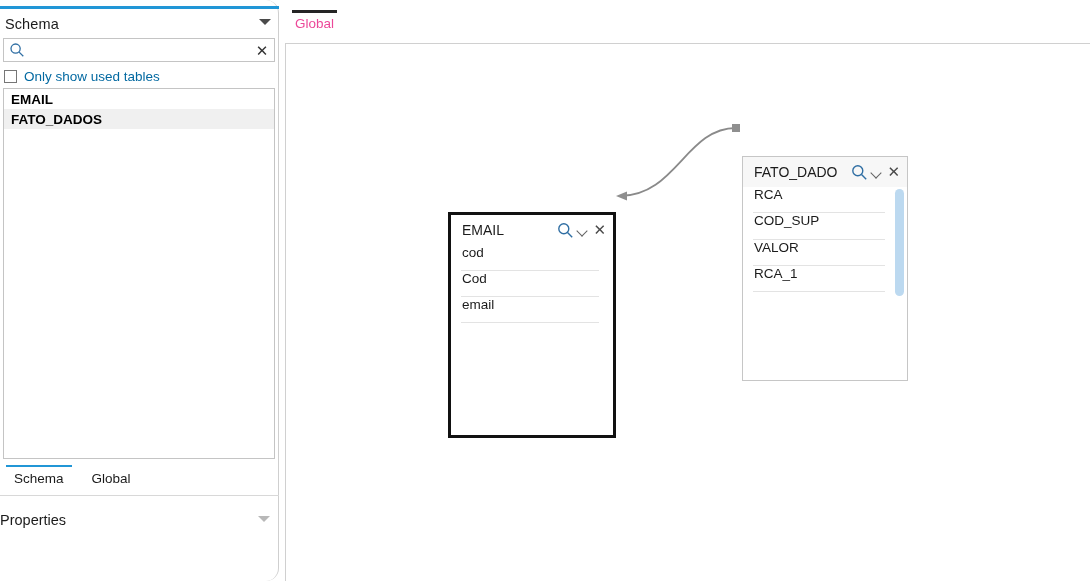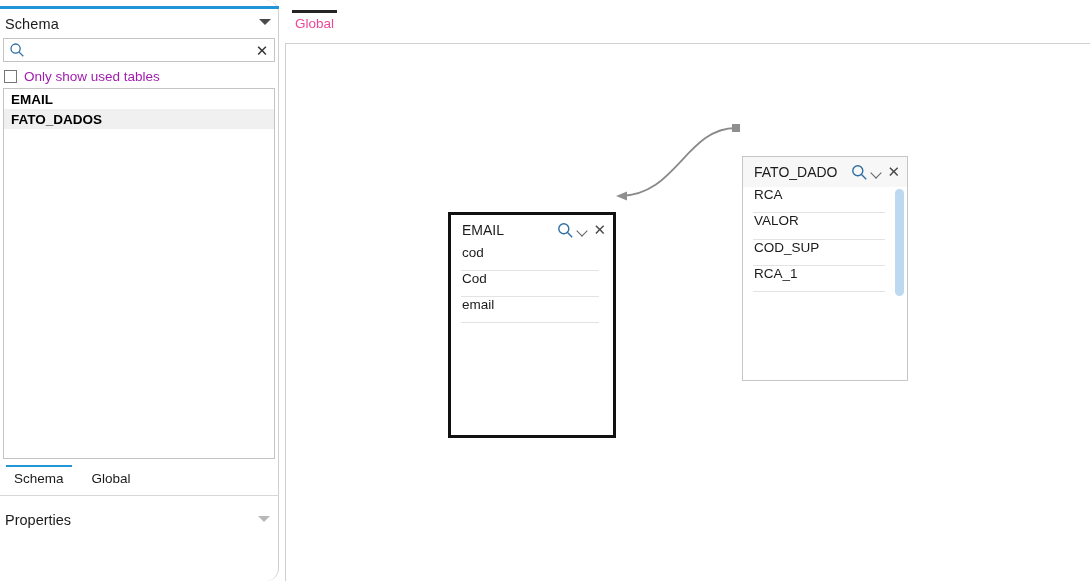--- a/index.html
+++ b/index.html
@@ -74,21 +74,21 @@
     display: flex; align-items: center;
   }
   #only-used-box {
     width: 13px; height: 13px;
     border: 1px solid #767676;
     background: #fff;
     flex: 0 0 13px;
   }
   #only-used-label {
     margin-left: 7px;
-    font-size: 13.5px; color: #a21caf;
+    font-size: 13.5px; color: #0369a1;
     white-space: nowrap;
   }
 
   
   #tables-list {
     position: absolute; left: 3px; top: 88px;
     width: 272px; height: 371px;
     border: 1px solid #c4c4c4;
     background: #ffffff;
     overflow: hidden;
@@ -121,21 +121,20 @@
     height: 2px; background: #2196d6;
   }
 
   
   #properties-header {
     position: absolute; left: 0; top: 508px;
     width: 279px; height: 24px;
     display: flex; align-items: center;
   }
   #properties-header .title {
-    margin-left: 5px;
     font-size: 14.5px; color: #1b1b1b;
   }
   #properties-header .caret {
     position: absolute; right: 9px; top: 8px;
     width: 0; height: 0;
     border-left: 6px solid transparent;
     border-right: 6px solid transparent;
     border-top: 6px solid #b8b8b8;
   }
 
@@ -409,24 +408,24 @@
             </span>
             <span class="chev tool-btn"></span>
             <span class="xclose tool-btn">✕</span>
           </span>
         </div>
         <div class="field-list">
           <div class="field">
             <span>RCA</span>
           </div>
           <div class="field">
+            <span>COD_SUP</span>
+          </div>
+          <div class="field">
             <span>VALOR</span>
-          </div>
-          <div class="field">
-            <span>COD_SUP</span>
           </div>
           <div class="field">
             <span>RCA_1</span>
           </div>
         </div>
         <div class="node-scrollbar">
           <div class="thumb"></div>
         </div>
       </div>
 

